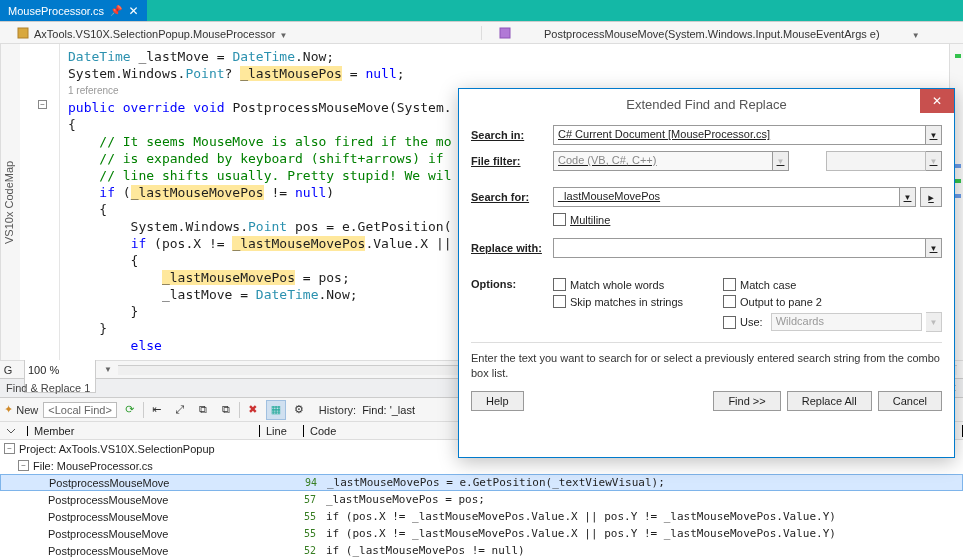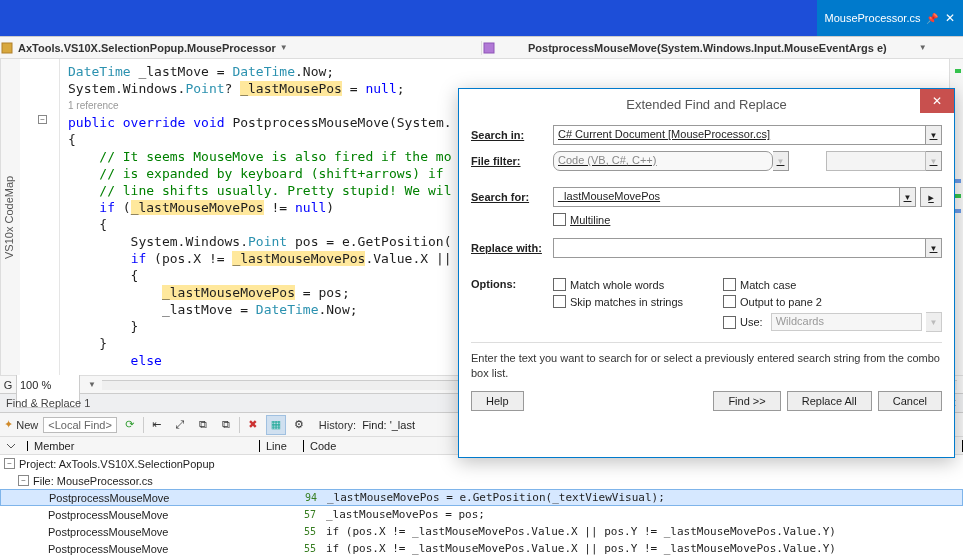--- a/index.html
+++ b/index.html
@@ -1,42 +1,42 @@
 <!DOCTYPE html>
 <html><head>
 <meta charset="utf-8">
 <style>
 * { box-sizing: border-box; margin: 0; padding: 0; }
 body { font-family: "Segoe UI", Tahoma, sans-serif; font-size: 12px; background: #fff; width: 963px; height: 558px; overflow: hidden; position: relative; color: #1e1e1e; }
-.tab-bar { height: 37px; background: #1d4ed8; display: flex; align-items: stretch; border-bottom: 1px solid #ccc; justify-content: flex-end; }
+.tab-bar { height: 22px; background: #14b8a6; display: flex; align-items: stretch; border-bottom: 1px solid #ccc; }
 .tab { background: #007acc; color: #fff; padding: 3px 8px; display: flex; align-items: center; gap: 6px; font-size: 11px; }
 .tab .pin { font-size: 10px; }
 .tab .close { font-size: 12px; cursor: pointer; }
 .nav-bar { height: 22px; background: #f6f6f6; border-bottom: 1px solid #ddd; display: flex; align-items: center; }
-.nav-half { flex: 1; display: flex; align-items: center; padding: 0 0; gap: 4px; border-right: 1px solid #ddd; font-weight: bold; }
+.nav-half { flex: 1; display: flex; align-items: flex-end; padding: 0 16px; gap: 4px; border-right: 1px solid #ddd; }
 .nav-half:last-child { border-right: none; gap: 32px; }
 .nav-icon { width: 14px; height: 14px; display: inline-block; }
 .nav-text { font-size: 11px; color: #333; white-space: nowrap; overflow: hidden; }
 .nav-dd { width: 10px; color: #666; font-size: 8px; }
 .main-row { display: flex; height: 316px; position: relative; }
 .side-vert { width: 20px; background: #f6f6f6; border-right: 1px solid #ddd; writing-mode: vertical-rl; text-orientation: mixed; text-align: center; font-size: 11px; color: #555; padding: 6px 2px; transform: rotate(180deg); }
 .gutter { width: 40px; background: #fff; border-right: 1px solid #e5e5e5; position: relative; }
 .gutter .expand { position: absolute; left: 18px; width: 9px; height: 9px; border: 1px solid #888; font-size: 8px; line-height: 7px; text-align: center; color: #555; }
 .code-area { flex: 1; background: #fff; font-family: Consolas, monospace; font-size: 13px; line-height: 17px; padding: 4px 0 0 0; overflow: hidden; position: relative; }
 .code-line { white-space: pre; padding-left: 8px; }
 .kw { color: #0000ff; }
 .type { color: #2b91af; }
 .str-com { color: #008000; }
 .hl { background: #ffe89c; }
 .ref-lens { color: #999; font-size: 10px; padding-left: 8px; font-family: "Segoe UI",sans-serif; }
 .right-strip { width: 14px; background: #f6f6f6; border-left: 1px solid #ddd; position: relative; }
 .right-strip .mk { position: absolute; right: 2px; width: 6px; height: 4px; }
 .zoom-row { height: 18px; background: #f6f6f6; border-top: 1px solid #ddd; display: flex; align-items: center; font-size: 11px; }
 .zoom-row .g { width: 16px; text-align: center; color: #333; }
-.zoom-row .zoom-box { width: 64px; border: 1px solid #ccc; padding: 16px 3px; background: #fff; }
+.zoom-row .zoom-box { width: 72px; border: 1px solid #ccc; padding: 16px 3px; background: #fff; margin-left: 8px; }
 .panel-hdr { height: 20px; background: #eeeff1; border-top: 1px solid #ccc; border-bottom: 1px solid #ccc; display: flex; align-items: center; padding: 0 6px; font-size: 11px; color: #444; justify-content: space-between; }
 .panel-hdr .btns { display: flex; gap: 6px; color: #666; }
 .toolbar { height: 24px; background: #f6f6f6; border-bottom: 1px solid #ddd; display: flex; align-items: center; padding: 0 4px; gap: 3px; font-size: 11px; }
 .toolbar .tb-btn { width: 20px; height: 20px; display: flex; align-items: center; justify-content: center; border: 1px solid transparent; color: #333; }
 .toolbar .tb-btn.sel { border: 1px solid #a0c0e0; background: #d0e0f0; }
 .toolbar .new-txt { color: #333; margin-right: 2px; }
 .toolbar .combo { border: 1px solid #bbb; padding: 1px 4px; background: #fff; color: #666; }
 .toolbar .hist { color: #333; }
 .grid-hdr { height: 18px; background: #f6f6f6; border-bottom: 1px solid #ddd; display: flex; align-items: center; font-size: 11px; }
 .grid-hdr .col { padding: 0 6px; border-right: 1px solid #000000; }
@@ -60,21 +60,21 @@
 .dlg-chk-row { display: flex; align-items: center; gap: 4px; margin-bottom: 4px; font-size: 11px; }
 .dlg-chk { width: 13px; height: 13px; border: 1px solid #666; }
 .dlg-opts { display: flex; }
 .dlg-opts .col1 { width: 82px; font-weight: bold; font-size: 11px; }
 .dlg-opts .col2 { width: 170px; }
 .dlg-opts .col3 { flex: 1; }
 .dlg-hint { font-size: 11px; color: #333; border-top: 1px solid #ddd; padding-top: 8px; margin-top: 6px; line-height: 1.35; }
 .dlg-btn-row { display: flex; justify-content: space-between; margin-top: 10px; }
 .dlg-btn { border: 1px solid #999; background: #eee; padding: 3px 14px; font-size: 11px; cursor: pointer; }
 .dlg-btn-group { display: flex; gap: 6px; }
-.file-filter-row .dlg-input { flex: 0 0 220px; border-radius: 7px; }
+.file-filter-row .dlg-input { flex: 0 0 220px; }
 .file-filter-row .spacer { flex: 1; }
 .file-filter-row .small-combo { width: 100px; border: 1px solid #bbb; height: 20px; background: #f4f4f4; }
 svg { display: block; }
 </style>
 </head>
 <body>
 
 <div class="tab-bar">
   <div class="tab">
     <span>MouseProcessor.cs</span>

